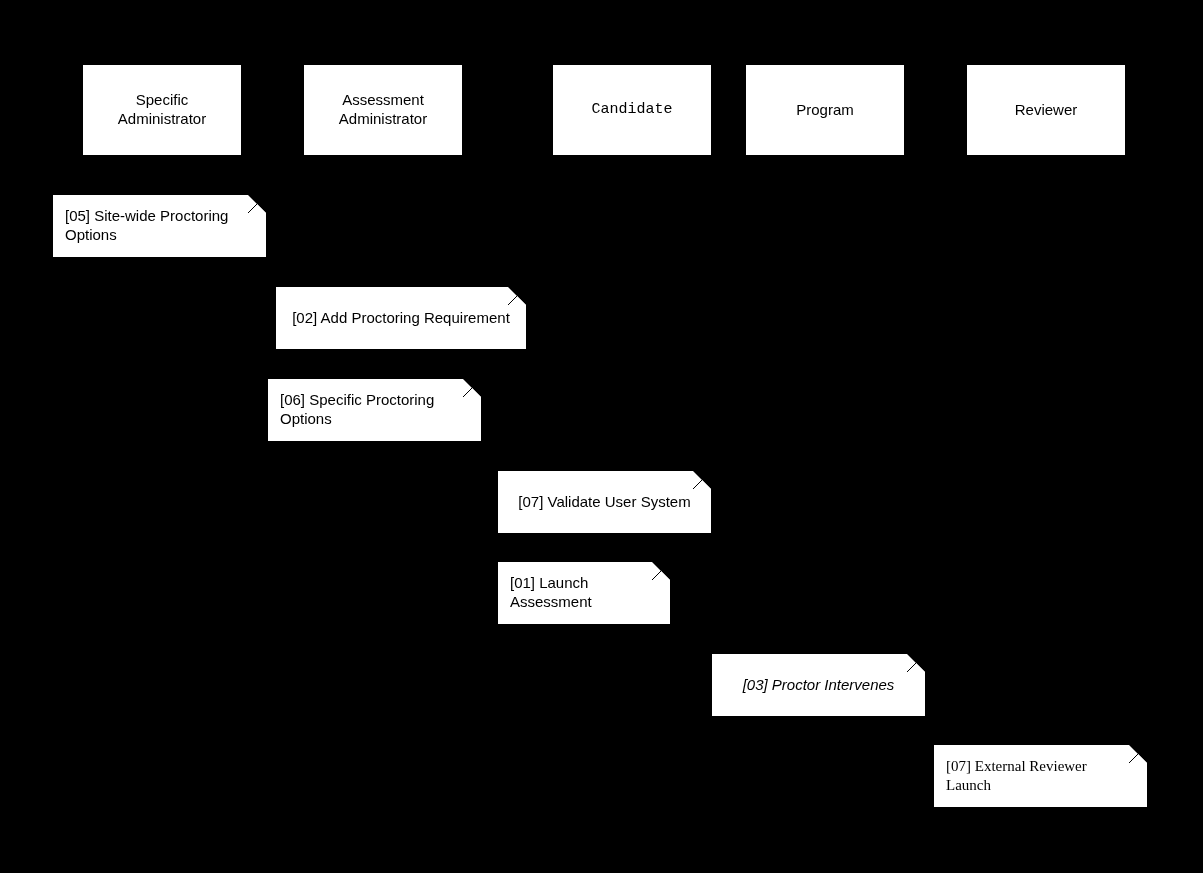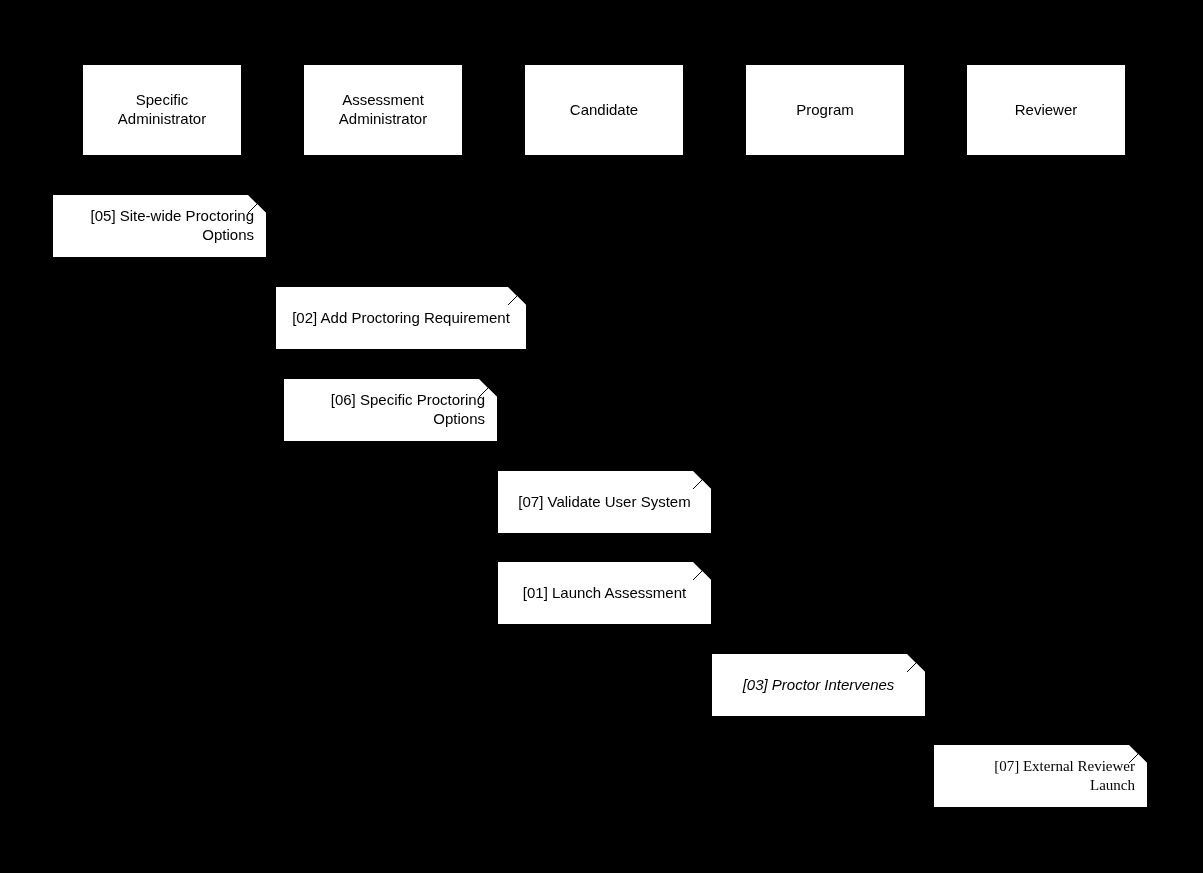--- a/index.html
+++ b/index.html
@@ -25,21 +25,21 @@
     line-height: 1.25;
     width: 160px;
     height: 92px;
   }
   .step-box {
     position: absolute;
     background: #fff;
     display: flex;
     align-items: center;
     justify-content: center;
-    text-align: right;
+    text-align: left;
     padding: 10px 12px;
     line-height: 1.25;
     height: 62px;
     
     clip-path: polygon(0 0, calc(100% - 18px) 0, 100% 18px, 100% 100%, 0 100%);
   }
   .step-box::after {
     
     content: "";
     position: absolute;
@@ -53,47 +53,47 @@
 </style>
 </head>
 <body>
 
 <div class="actor-box" style="left:82px; top:64px;">
   <span>Specific Administrator</span>
 </div>
 <div class="actor-box" style="left:303px; top:64px;">
   <span>Assessment Administrator</span>
 </div>
-<div class="actor-box" style="left:524px; top:64px;">
+<div class="actor-box" style="left:552px; top:64px;font-family:Liberation Mono, monospace;">
   <span>Candidate</span>
 </div>
 <div class="actor-box" style="left:745px; top:64px;">
   <span>Program</span>
 </div>
 <div class="actor-box" style="left:966px; top:64px;justify-content:center;">
   <span>Reviewer</span>
 </div>
 
 <div class="step-box" style="left:53px; top:195px; width:213px;">
   <span>[05] Site-wide Proctoring Options</span>
 </div>
 
 <div class="step-box" style="left:276px; top:287px; width:250px;">
   <span>[02] Add Proctoring Requirement</span>
 </div>
 
-<div class="step-box" style="left:284px; top:379px; width:213px;">
+<div class="step-box" style="left:268px; top:379px; width:213px;">
   <span>[06] Specific Proctoring Options</span>
 </div>
 
 <div class="step-box" style="left:498px; top:471px; width:213px;">
   <span>[07] Validate User System</span>
 </div>
 
-<div class="step-box" style="left:498px; top:562px; width:213px;">
+<div class="step-box" style="left:498px; top:562px; width:172px;">
   <span>[01] Launch Assessment</span>
 </div>
 
 <div class="step-box" style="left:712px; top:654px; width:213px;font-style:italic;">
   <span>[03] Proctor Intervenes</span>
 </div>
 
 <div class="step-box" style="left:934px; top:745px; width:213px;font-family:Liberation Serif, serif;">
   <span>[07] External Reviewer Launch</span>
 </div>

